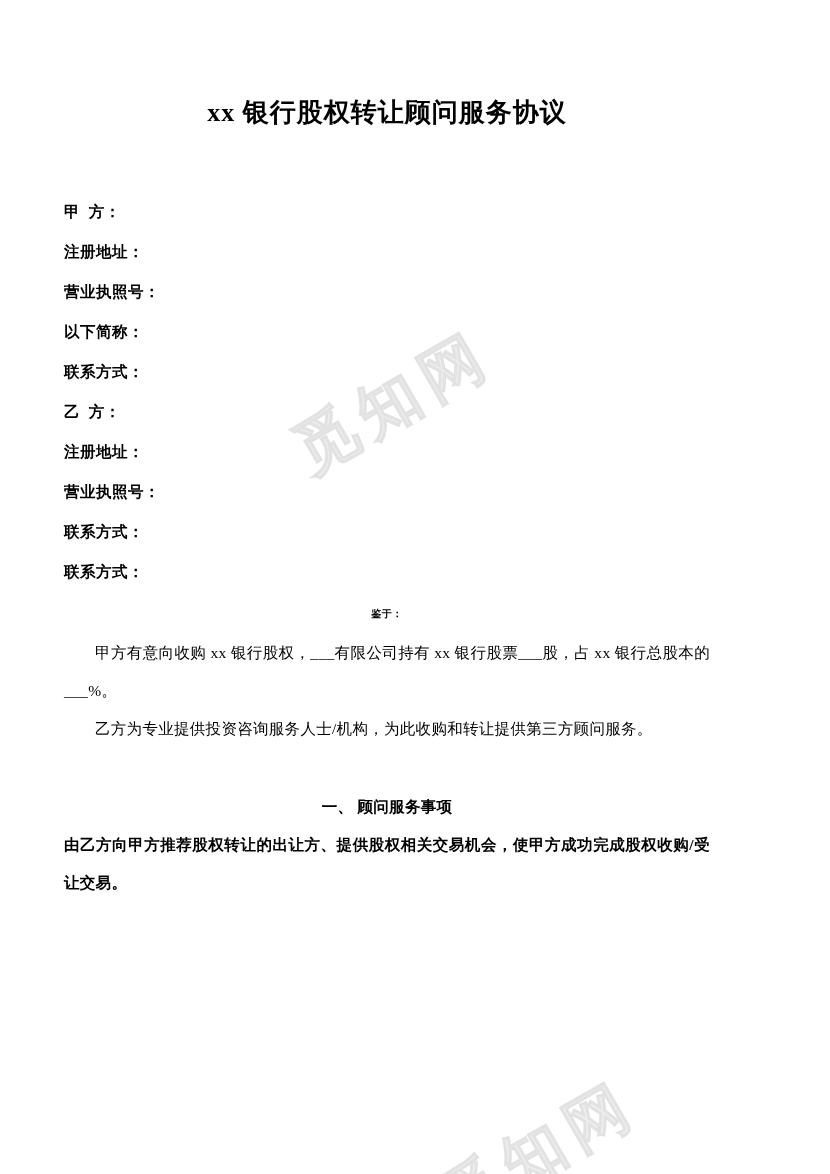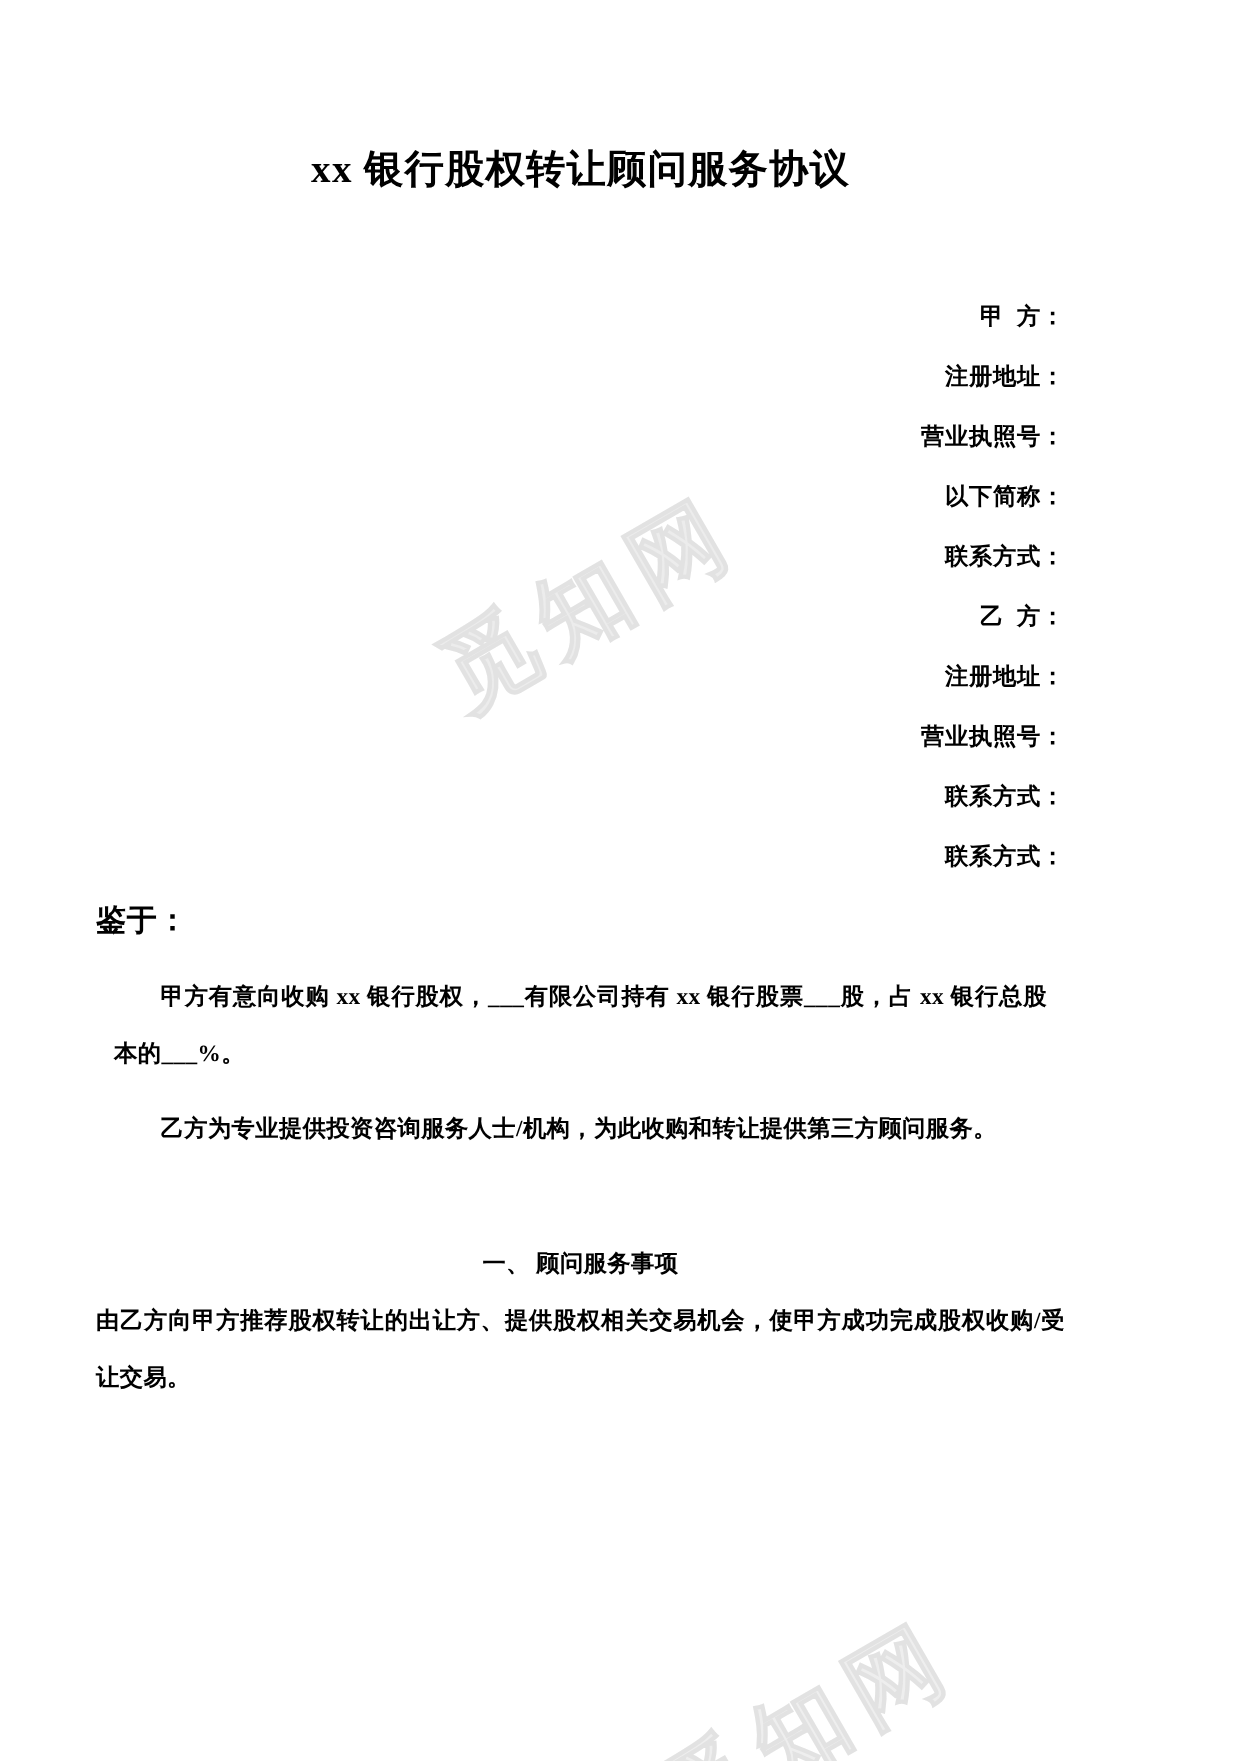--- a/index.html
+++ b/index.html
@@ -74,37 +74,37 @@
   .party-block {
     margin-top: 62px;
   }
 
   .field-line {
     font-size: 15.5px;
     font-weight: bold;
     line-height: 40px;
     letter-spacing: 0.5px;
     white-space: pre;
-    text-align: right;
   }
 
   .recital-label {
-    font-size: 20px;
+    font-size: 10px;
     font-weight: bold;
     line-height: 40px;
     letter-spacing: 0.5px;
     margin-top: 2px;
+    text-align: center;
   }
 
   p.para {
     font-size: 15.5px;
-    font-weight: bold;
+    font-weight: normal;
     line-height: 38px;
     letter-spacing: 0.3px;
-    margin: 12px;
+    margin: 0;
     text-indent: 31px;
     text-align: justify;
   }
 
   .section-gap {
     height: 40px;
   }
 
   .section-heading {
     font-size: 15.5px;

